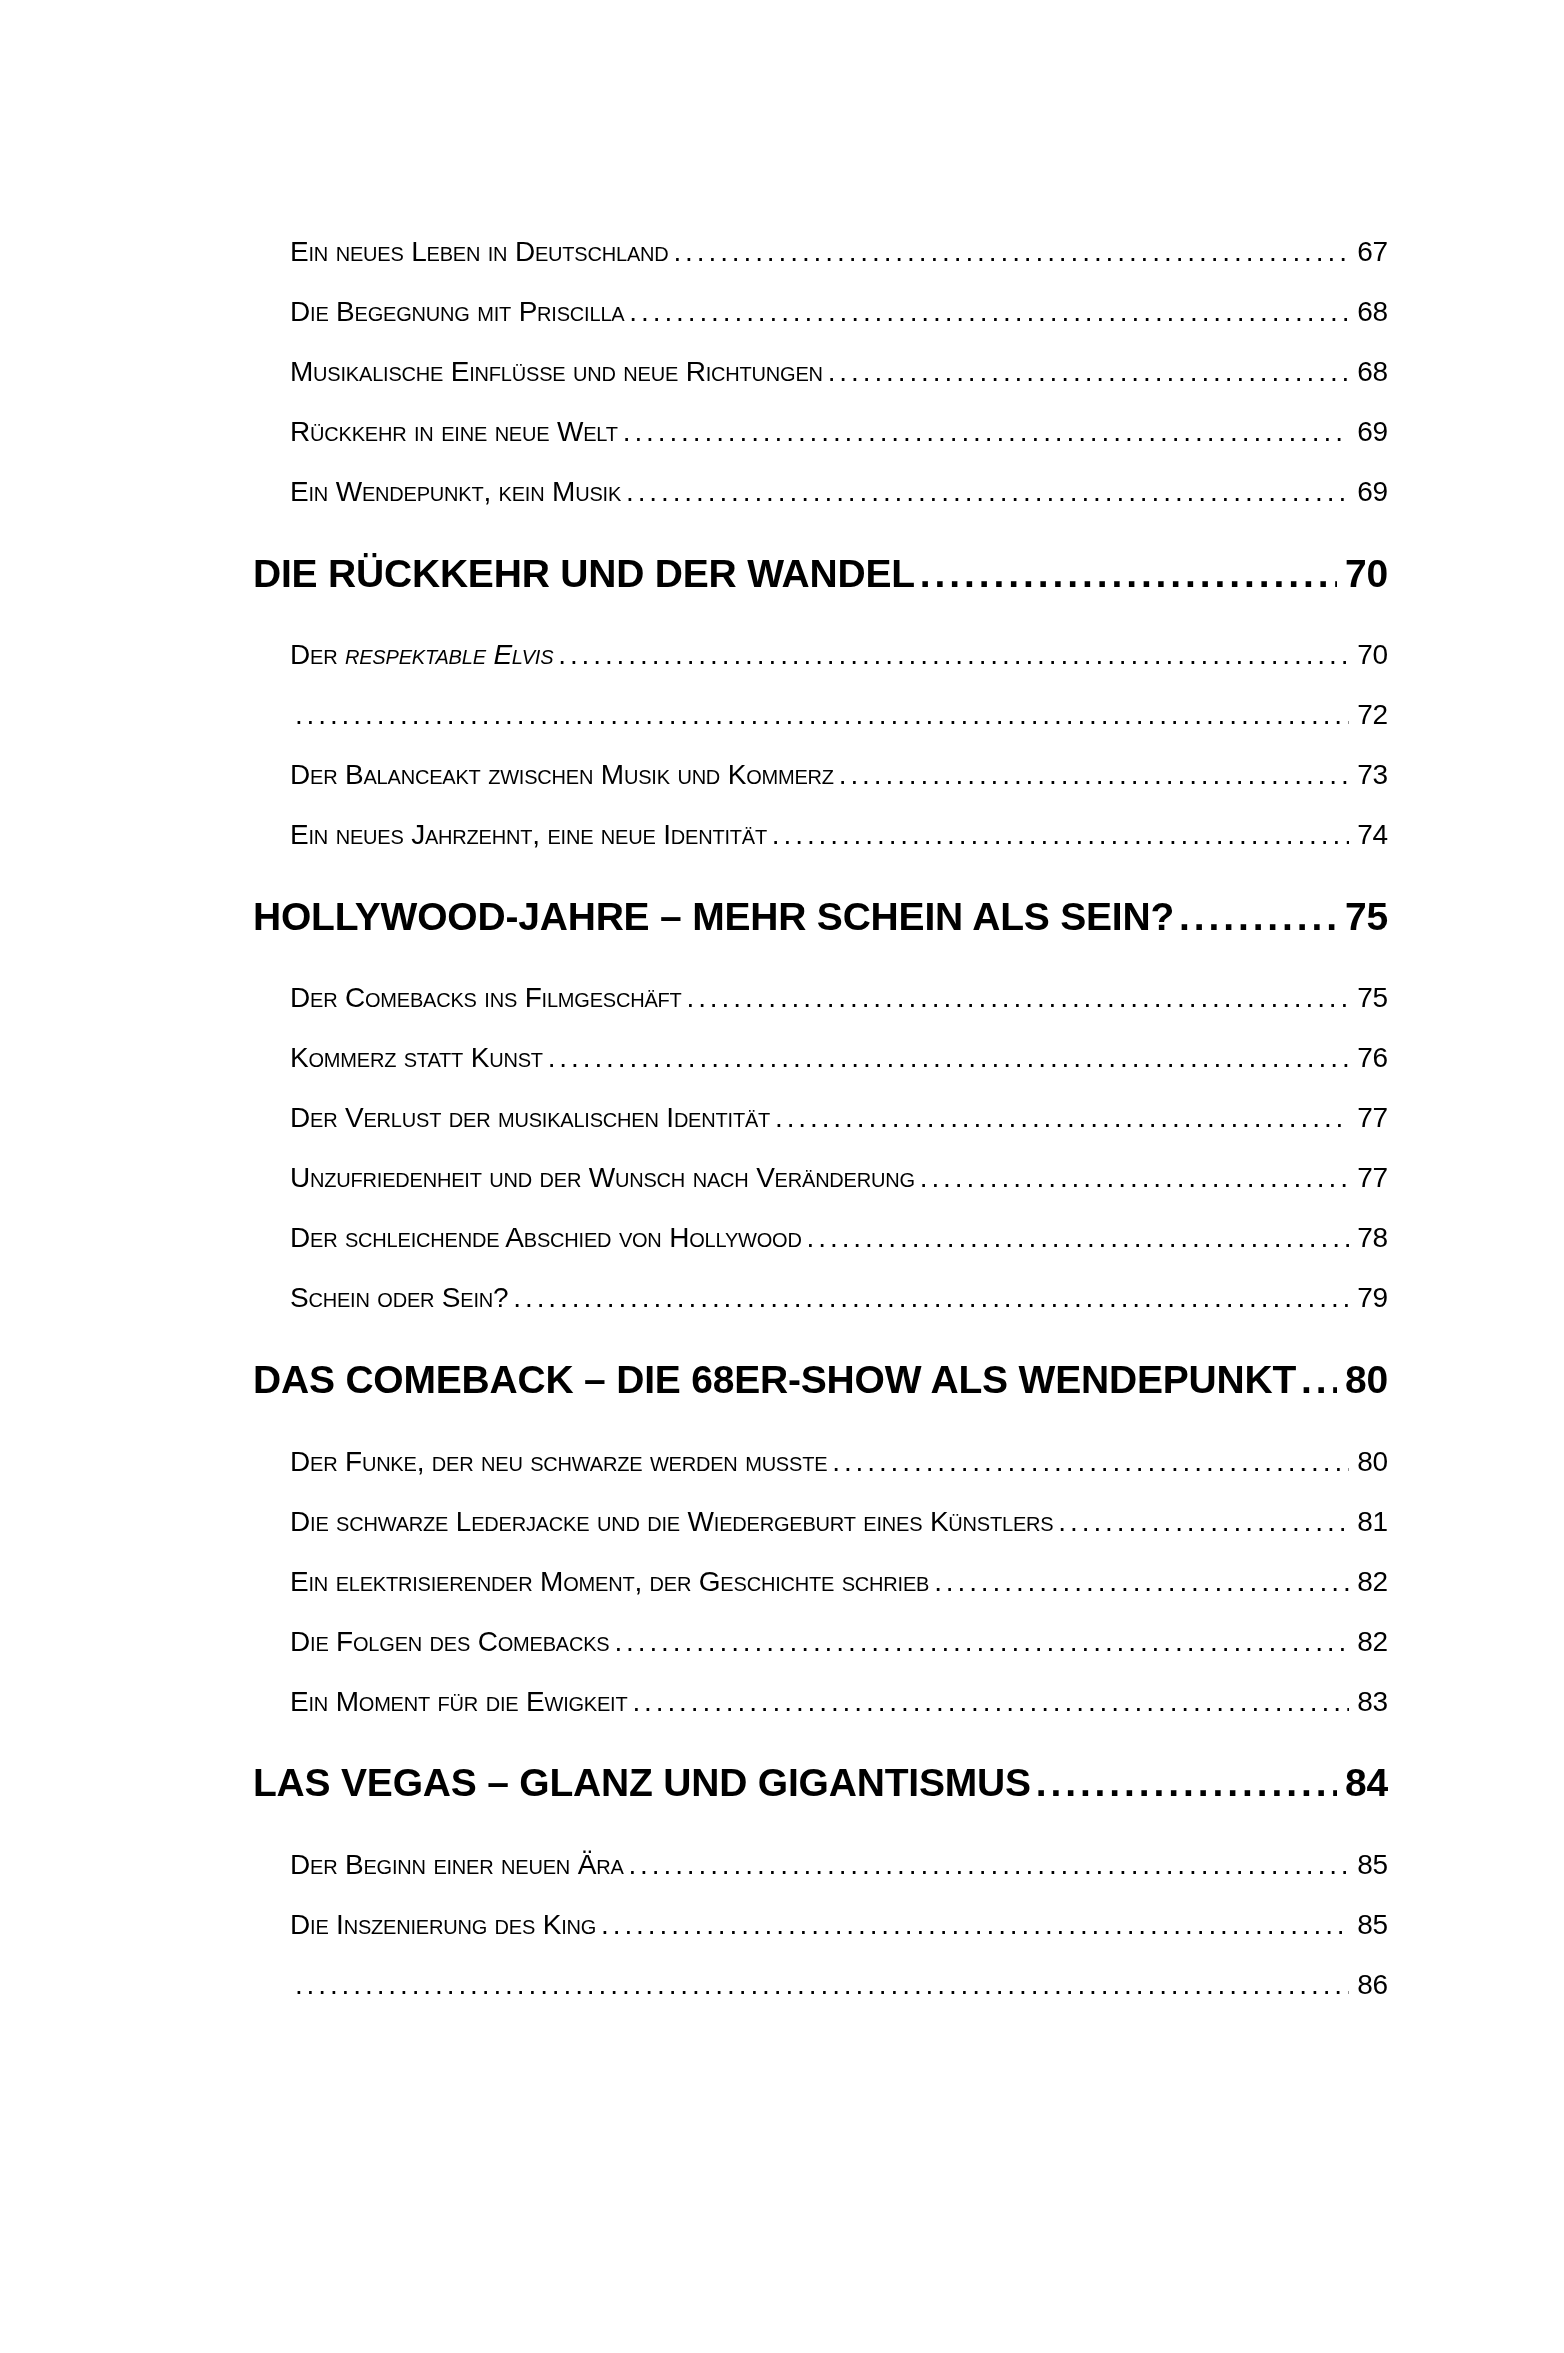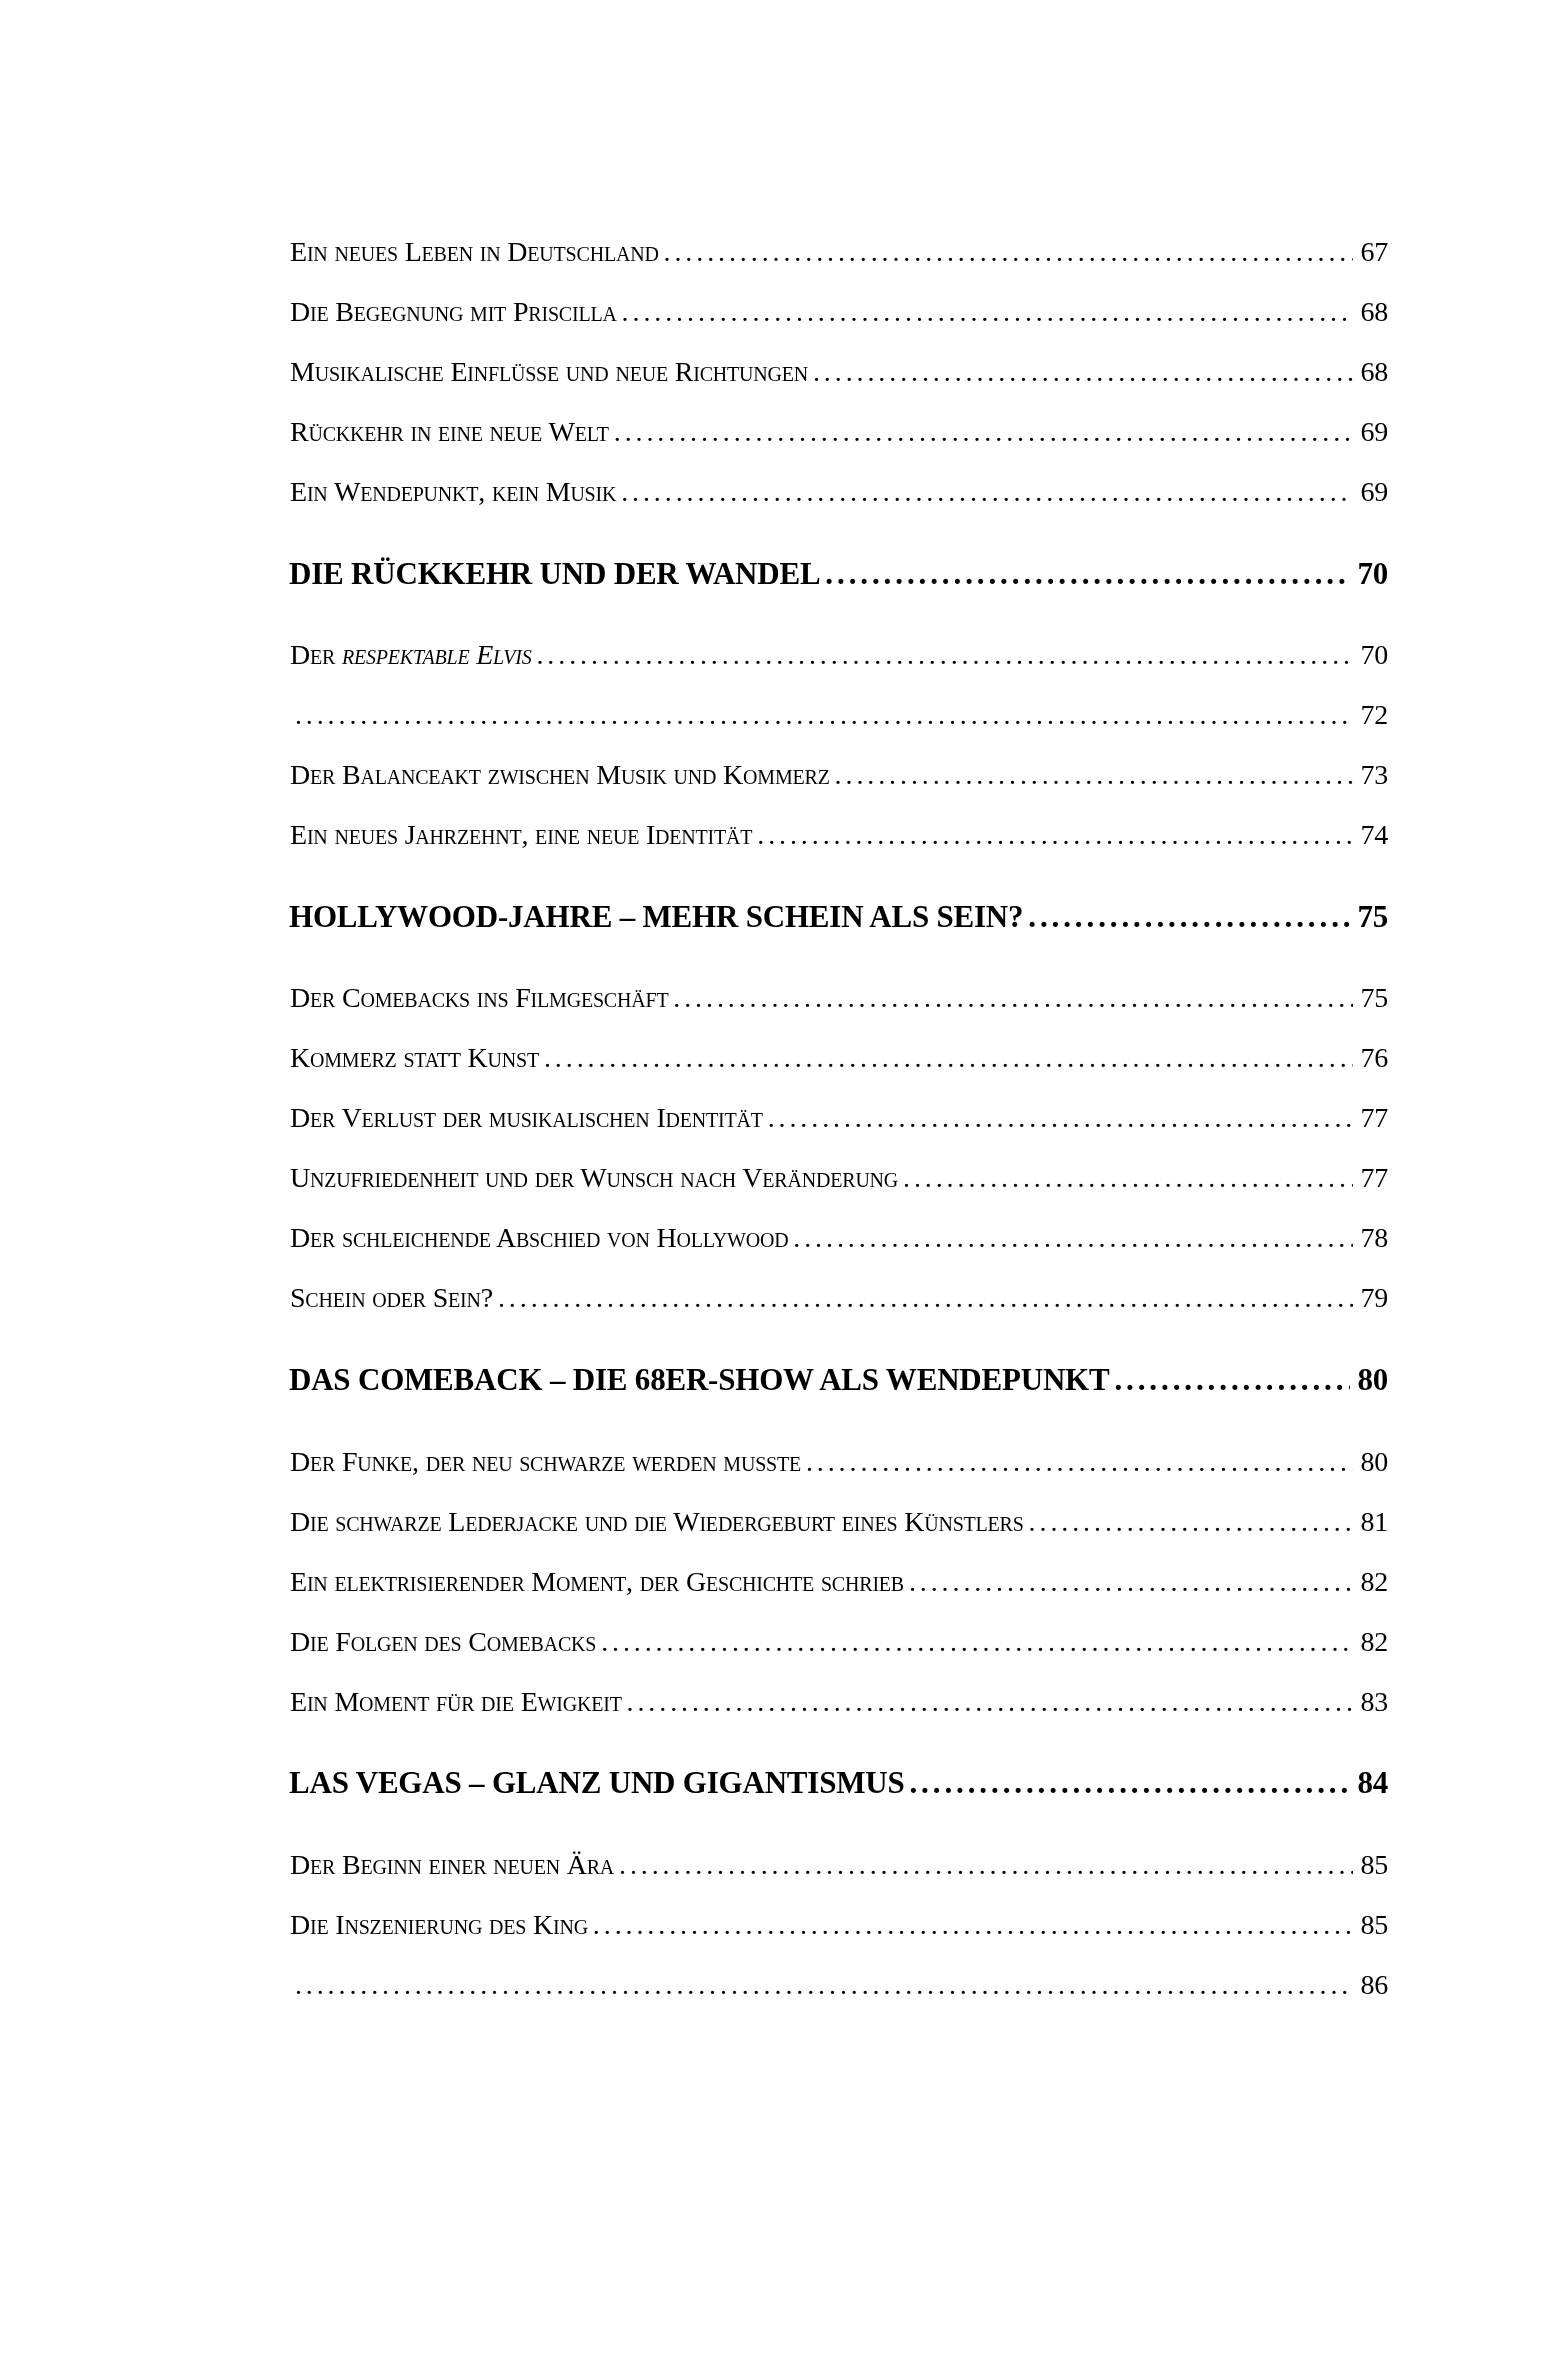--- a/index.html
+++ b/index.html
@@ -18,37 +18,35 @@
   .toc {
     position: absolute;
     left: 253px;
     right: 176px;
     top: 222px;
   }
   .row {
     display: flex;
     align-items: flex-end;
     white-space: nowrap;
-    font-family: Liberation Serif, serif;
   }
   .row.lvl2 {
     font-size: 28px;
     line-height: 60px;
     font-variant: small-caps;
     letter-spacing: -0.2px;
     padding-left: 37px;
   }
   .row.lvl1 {
-    font-size: 31px;
+    font-size: 39px;
     line-height: 64px;
     font-weight: bold;
     letter-spacing: -0.2px;
     margin-top: 19.6px;
     margin-bottom: 19.6px;
-    margin-left: 36px;
   }
   .title {
     flex: 0 0 auto;
     min-width: 0;
   }
   .t-italic {
     font-style: italic;
     margin-top: 6px;
   }
   .leader {

